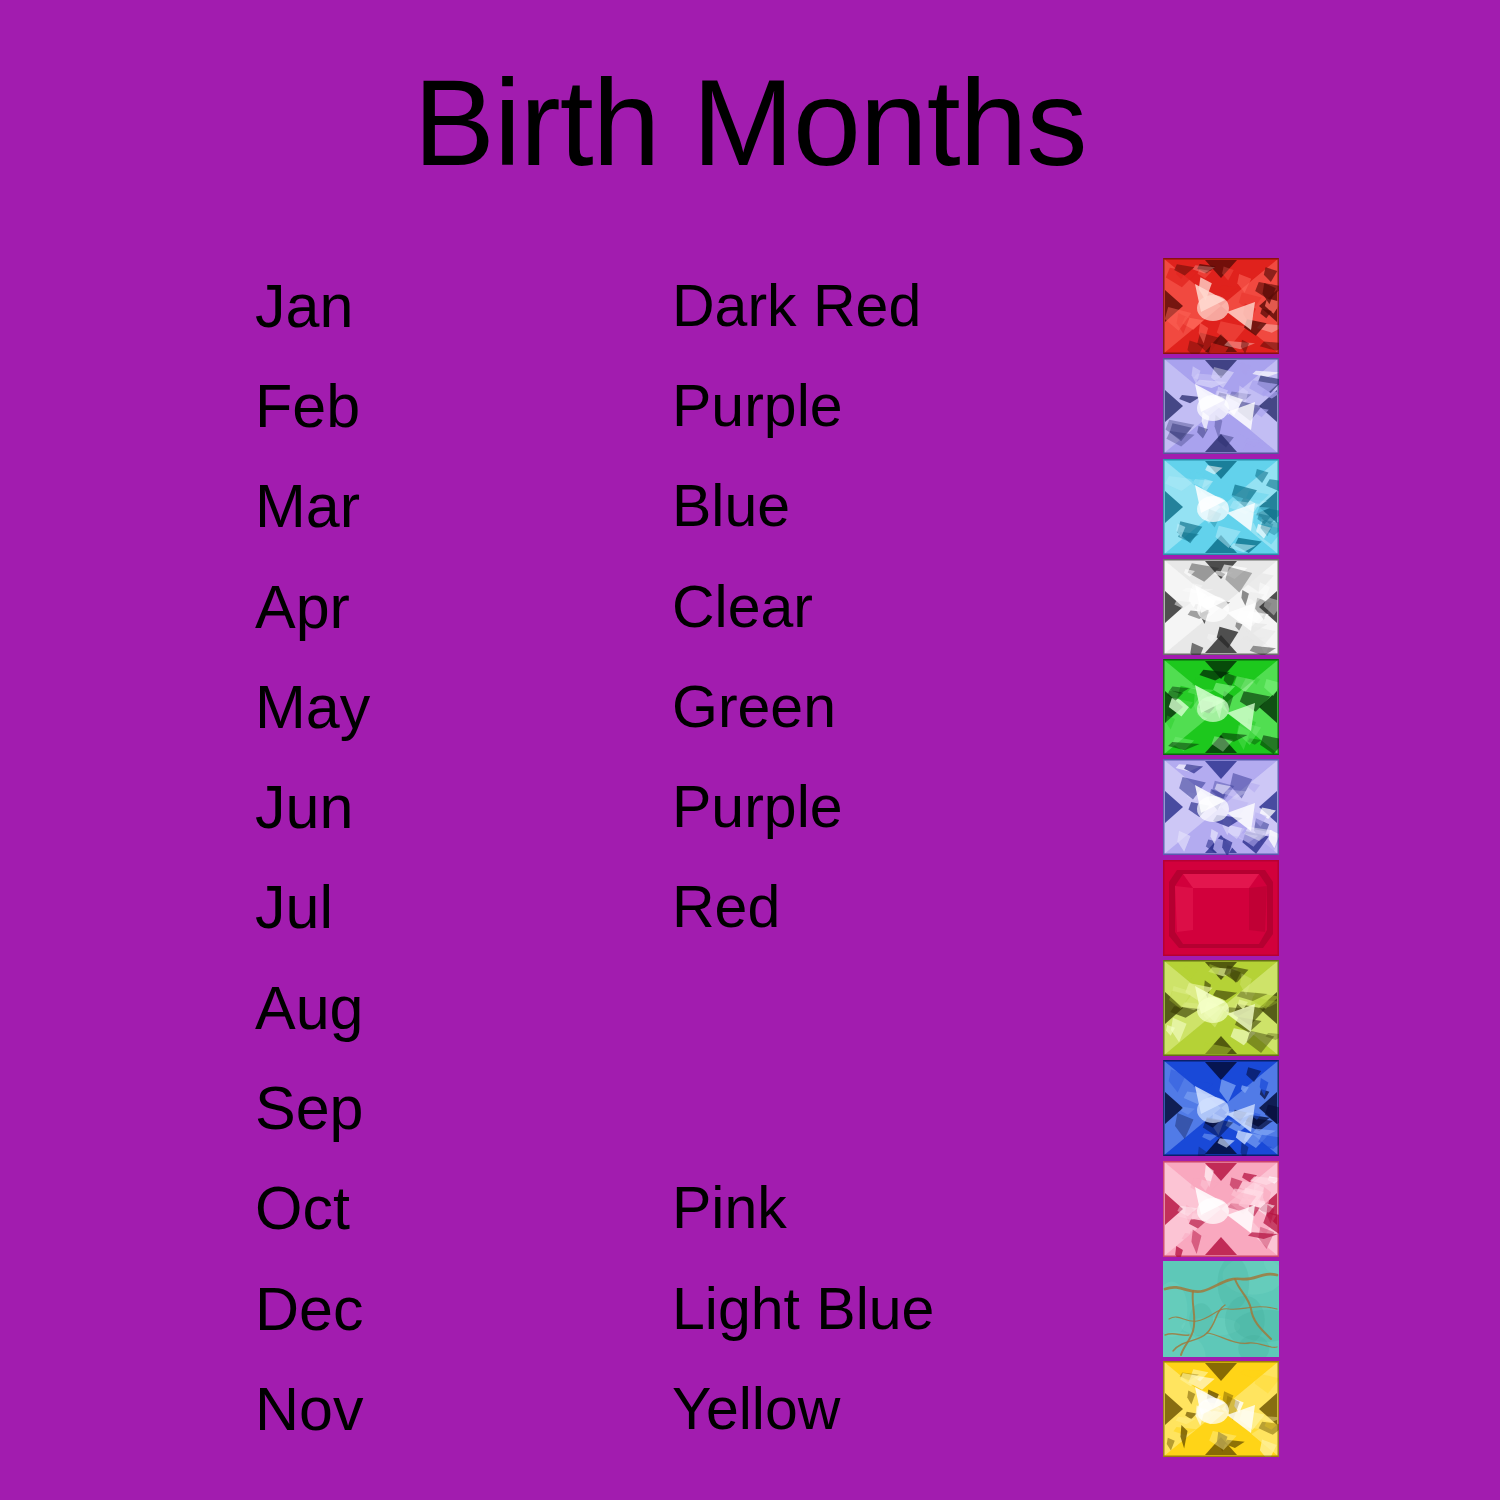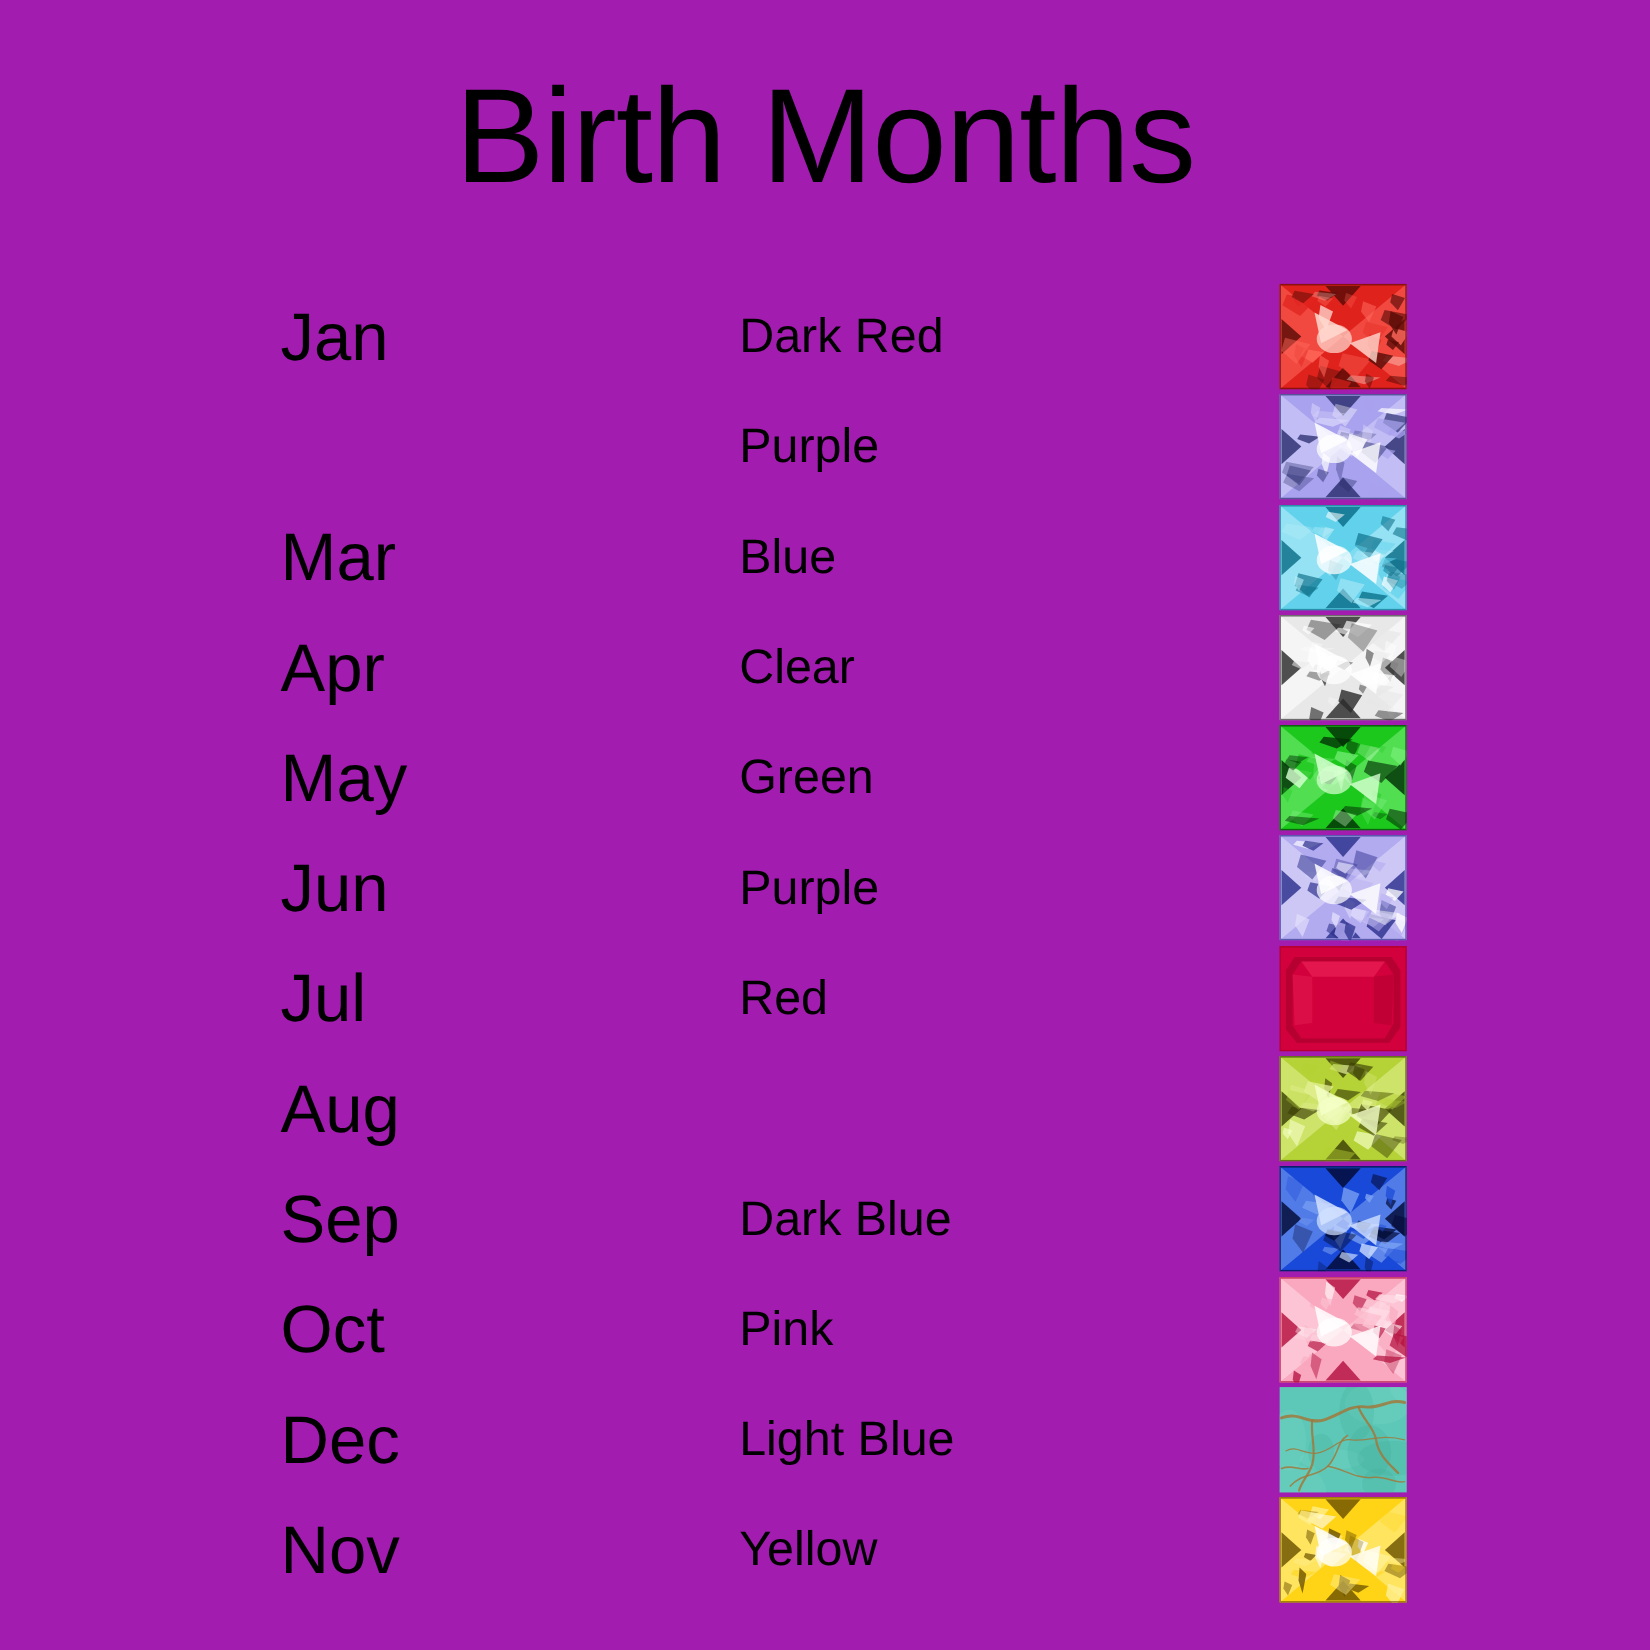--- a/index.html
+++ b/index.html
@@ -50,21 +50,21 @@
     line-height: 1;
     white-space: nowrap;
   }
   .colorname {
     position: absolute;
     left: 672px;
     top: 0;
     height: 100.3px;
     display: flex;
     align-items: center;
-    font-size: 44px;
+    font-size: 59px;
     line-height: 1;
     white-space: nowrap;
   }
   .gem {
     position: absolute;
     left: 1163px;
     top: 2px;
     width: 116px;
     height: 96px;
     overflow: hidden;
@@ -128,20 +128,21 @@
             <polygon points="13.860116598079562,6.359979423868313 31.362868655692736,9.16587791495199 21.73635502400549,17.583573388203018 11.234703789437587,11.971776406035666" fill="#5a0b06" opacity="0.52"></polygon>
             <polygon points="5.222427983539094,49.0531378600823 28.242626886145406,54.98928755144033 15.581517489711935,72.7977366255144 1.7693981481481478,60.92543724279835" fill="#ff6a5c" opacity="0.47"></polygon>
             <ellipse cx="50" cy="50" rx="16" ry="13" fill="#ffd9d0" opacity="0.72"></ellipse>
             <polygon points="32,26 62,42 38,54" fill="#ffd9d0" opacity="0.85"></polygon>
             <polygon points="88,72 64,54 92,44" fill="#ffd9d0" opacity="0.8"></polygon>
             <rect x="0.5" y="0.5" width="115" height="95" fill="none" stroke="#5a0b06" stroke-width="2" opacity="0.65"></rect>
           </svg>
         </div>
       </div>
       <div class="row">
+        <div class="month">Feb</div>
         <div class="colorname">Purple</div>
         <div class="gem">
           <svg viewBox="0 0 116 96" preserveAspectRatio="none">
             <rect x="0" y="0" width="116" height="96" fill="#a9a2ee"></rect>
             <polygon points="0,0 116,0 58,48" fill="#a9a2ee" opacity="0.55"></polygon>
             <polygon points="116,0 116,96 58,48" fill="#d7d3fa" opacity="0.55"></polygon>
             <polygon points="116,96 0,96 58,48" fill="#a9a2ee" opacity="0.55"></polygon>
             <polygon points="0,96 0,0 58,48" fill="#d7d3fa" opacity="0.55"></polygon>
             <polygon points="42,2 58,20 74,2" fill="#2a2d6e" opacity="0.82"></polygon>
             <polygon points="42,94 58,76 74,94" fill="#2a2d6e" opacity="0.82"></polygon>
@@ -448,21 +449,20 @@
             <polygon points="25.84900548696845,23.043312757201644 49.5545353223594,27.675600137174207 36.516493912894376,41.5724622770919 22.29317601165981,32.307887517146774" fill="#e2f093" opacity="0.77"></polygon>
             <ellipse cx="50" cy="50" rx="16" ry="13" fill="#f4ffc8" opacity="0.72"></ellipse>
             <polygon points="32,26 62,42 38,54" fill="#f4ffc8" opacity="0.85"></polygon>
             <polygon points="88,72 64,54 92,44" fill="#f4ffc8" opacity="0.8"></polygon>
             <rect x="0.5" y="0.5" width="115" height="95" fill="none" stroke="#3c3f06" stroke-width="2" opacity="0.65"></rect>
           </svg>
         </div>
       </div>
       <div class="row">
         <div class="month">Sep</div>
-        <div class="colorname">Dark Blue</div>
         <div class="gem">
           <svg viewBox="0 0 116 96" preserveAspectRatio="none">
             <rect x="0" y="0" width="116" height="96" fill="#1a49d8"></rect>
             <polygon points="0,0 116,0 58,48" fill="#1a49d8" opacity="0.55"></polygon>
             <polygon points="116,0 116,96 58,48" fill="#7fa4f4" opacity="0.55"></polygon>
             <polygon points="116,96 0,96 58,48" fill="#1a49d8" opacity="0.55"></polygon>
             <polygon points="0,96 0,0 58,48" fill="#7fa4f4" opacity="0.55"></polygon>
             <polygon points="42,2 58,20 74,2" fill="#030a33" opacity="0.82"></polygon>
             <polygon points="42,94 58,76 74,94" fill="#030a33" opacity="0.82"></polygon>
             <polygon points="2,32 20,48 2,64" fill="#030a33" opacity="0.82"></polygon>

